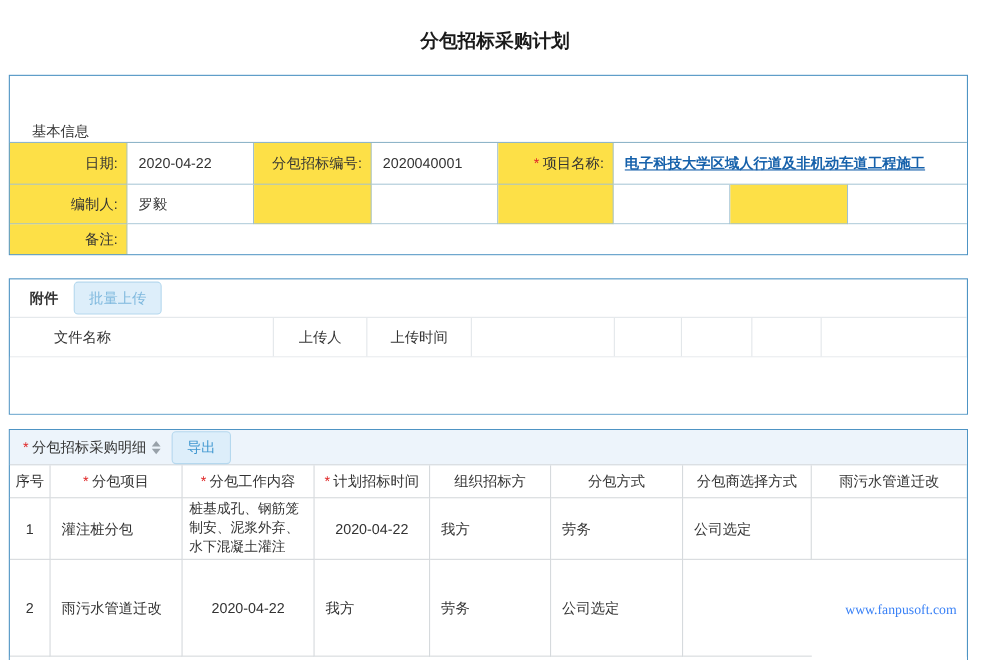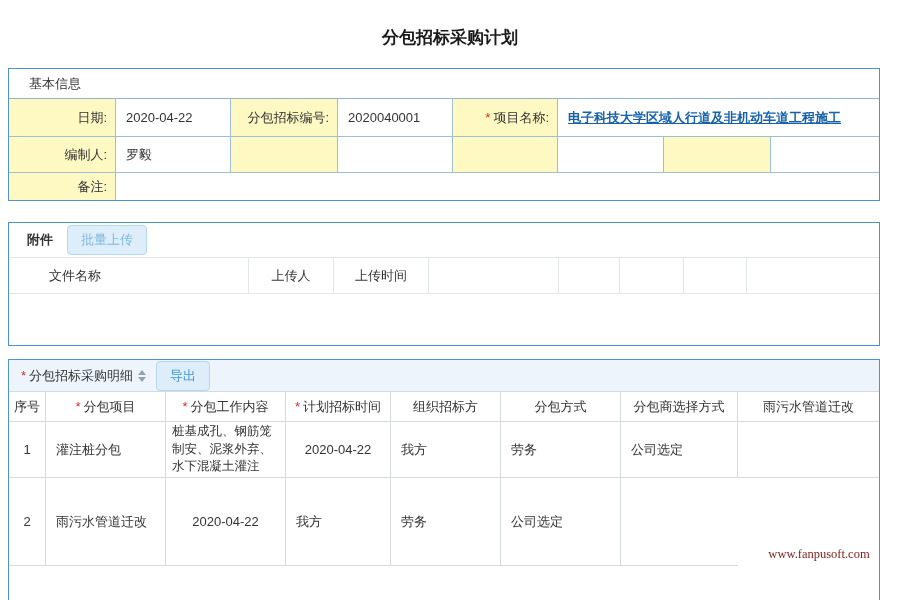--- a/index.html
+++ b/index.html
@@ -15,36 +15,36 @@
   }
   .section {
     margin: 0 20px 0 8px; border: 1px solid #4e94c4; background: #fff;
   }
   .sec1 { margin-top: 22px; }
   .sec2 { margin-top: 21px; }
   .sec3 { margin-top: 13px; height: 247px; }
 
   
   .bi-head {
-    height: 30px; display: flex; align-items: center; padding-left: 20px;
-    border-bottom: 1px solid #8fb5c9; background: #fff;
+    height: 30px; display: flex; align-items: flex-end; padding-left: 20px;
+    border-bottom: 1px solid #8fb5c9; background: #fff; margin-top: 31px;
   }
   .bi-grid {
     display: grid;
     grid-template-columns: 107px 115px 107px 115px 105px 106px 107px 1fr;
     grid-template-rows: 38px 36px 27px;
   }
   .c {
     display: flex; align-items: center;
     border-right: 1px solid #9fc0d2; border-bottom: 1px solid #9fc0d2;
     overflow: hidden; white-space: nowrap;
   }
   .c.nr { border-right: none; }
   .c.nb { border-bottom: none; justify-content: flex-end; }
-  .lbl { background: #fef9c3; justify-content: flex-end; padding-right: 8px; }
+  .lbl { background: #fde047; justify-content: flex-end; padding-right: 8px; }
   .val { background: #fff; justify-content: flex-start; padding-left: 10px; }
   .sp3 { grid-column: 6 / 9; }
   .sp7 { grid-column: 2 / 9; }
   .req { color: #e02a2a; margin-right: 3px; font-size: 13px; }
   a.proj-link { color: #1661ab; font-weight: 600; text-decoration: underline; }
 
   
   .btn {
     display: inline-flex; align-items: center; justify-content: center;
     background: #ddeefa; border: 1px solid #b5d8ee; border-radius: 4px;
@@ -94,21 +94,21 @@
   .dc.wrap { padding: 4px 6px; font-size: 12.5px; line-height: 1.4; white-space: normal; }
   .det-filler { height: 39px; background: #fff; }
 
   
   .logo { position: absolute; top: 548px; right: 6px; width: 150px; text-align: center; }
   .logo-row { display: flex; align-items: center; justify-content: center; gap: 2px; }
   .brand-text {
     font-size: 21px; font-weight: bold; color: #c3c7cb;
     -webkit-text-stroke: 0.8px #c94f43; letter-spacing: 1px;
   }
-  .site-text { font-size: 12.5px; color: #7f1d1d; font-family: "Liberation Serif", serif; margin-top: -1px; }
+  .site-text { font-size: 12.5px; color: #3b82f6; font-family: "Liberation Serif", serif; margin-top: -1px; }
 </style>
 </head>
 <body>
 
 <div class="page-title">分包招标采购计划</div>
 
 <div class="section sec1">
   <div class="bi-head">
     <span>基本信息</span>
   </div>

